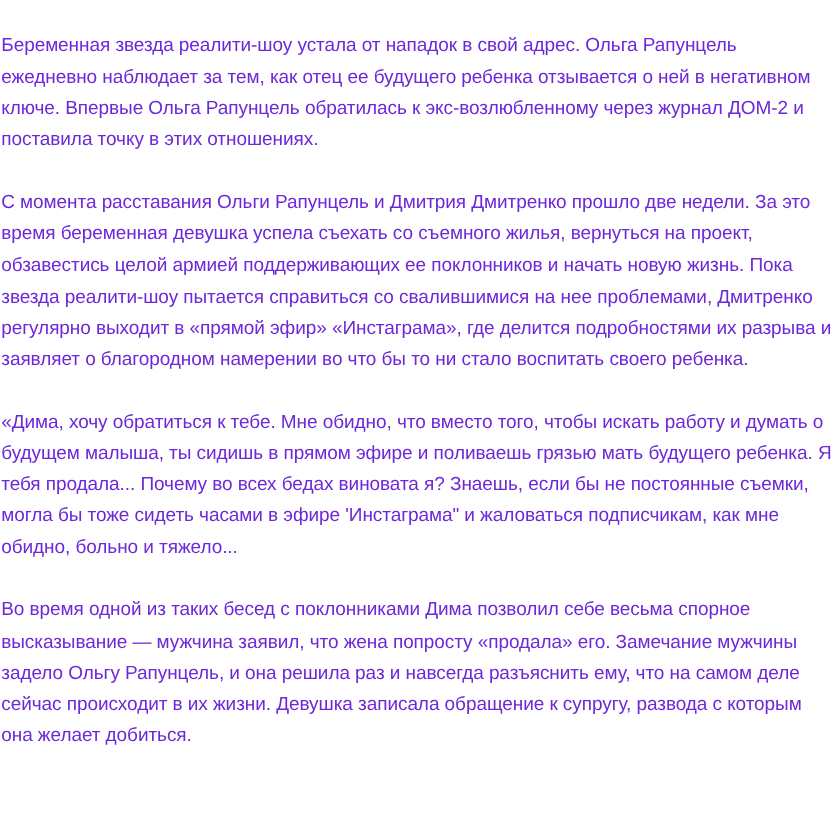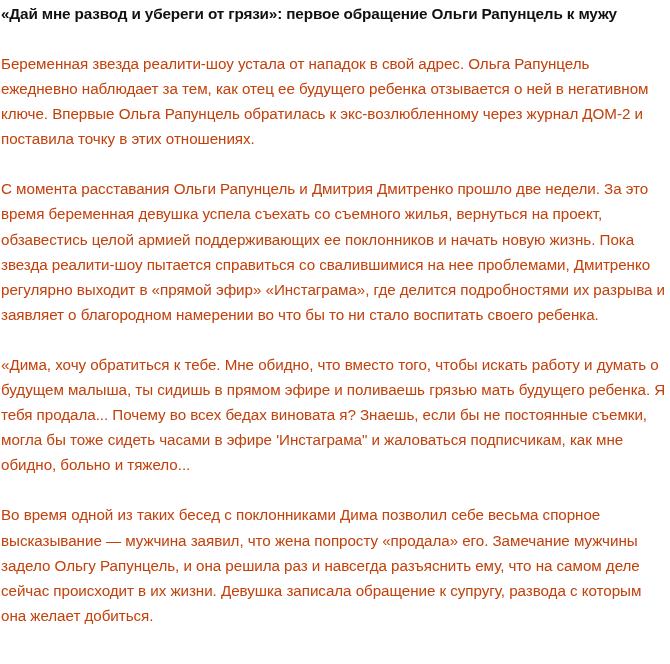--- a/index.html
+++ b/index.html
@@ -27,38 +27,37 @@
     line-height: 21px;
     letter-spacing: -0.15px;
     color: #111111;
     margin: 0 0 6px 0;
     white-space: nowrap;
   }
   .article-body {
     font-size: 15.2px;
     line-height: 25.1px;
     letter-spacing: -0.05px;
-    color: #c2410c;
+    color: #6d28d9;
   }
   .article-body p {
     margin: 0 0 25px 0;
   }
   .article-body p:last-child {
     margin-bottom: 0;
   }
   .spacer-top {
     height: 21px;
   }
 </style>
 </head>
 <body>
 
 <div class="article">
 
-  <h1 class="article-title">«Дай мне развод и убереги от грязи»: первое обращение Ольги Рапунцель к мужу</h1>
 
   <div class="spacer-top"></div>
 
   <div class="article-body">
     <p>Беременная звезда реалити-шоу устала от нападок в свой адрес. Ольга Рапунцель ежедневно наблюдает за тем, как отец ее будущего ребенка отзывается о ней в негативном ключе. Впервые Ольга Рапунцель обратилась к экс-возлюбленному через журнал ДОМ-2 и поставила точку в этих отношениях.</p>
     <p>С момента расставания Ольги Рапунцель и Дмитрия Дмитренко прошло две недели. За это время беременная девушка успела съехать со съемного жилья, вернуться на проект, обзавестись целой армией поддерживающих ее поклонников и начать новую жизнь. Пока звезда реалити-шоу пытается справиться со свалившимися на нее проблемами, Дмитренко регулярно выходит в «прямой эфир» «Инстаграма», где делится подробностями их разрыва и заявляет о благородном намерении во что бы то ни стало воспитать своего ребенка.</p>
     <p>«Дима, хочу обратиться к тебе. Мне обидно, что вместо того, чтобы искать работу и думать о будущем малыша, ты сидишь в прямом эфире и поливаешь грязью мать будущего ребенка. Я тебя продала... Почему во всех бедах виновата я? Знаешь, если бы не постоянные съемки, могла бы тоже сидеть часами в эфире 'Инстаграма" и жаловаться подписчикам, как мне обидно, больно и тяжело...</p>
     <p>Во время одной из таких бесед с поклонниками Дима позволил себе весьма спорное высказывание ― мужчина заявил, что жена попросту «продала» его. Замечание мужчины задело Ольгу Рапунцель, и она решила раз и навсегда разъяснить ему, что на самом деле сейчас происходит в их жизни. Девушка записала обращение к супругу, развода с которым она желает добиться.</p>
   </div>
 

